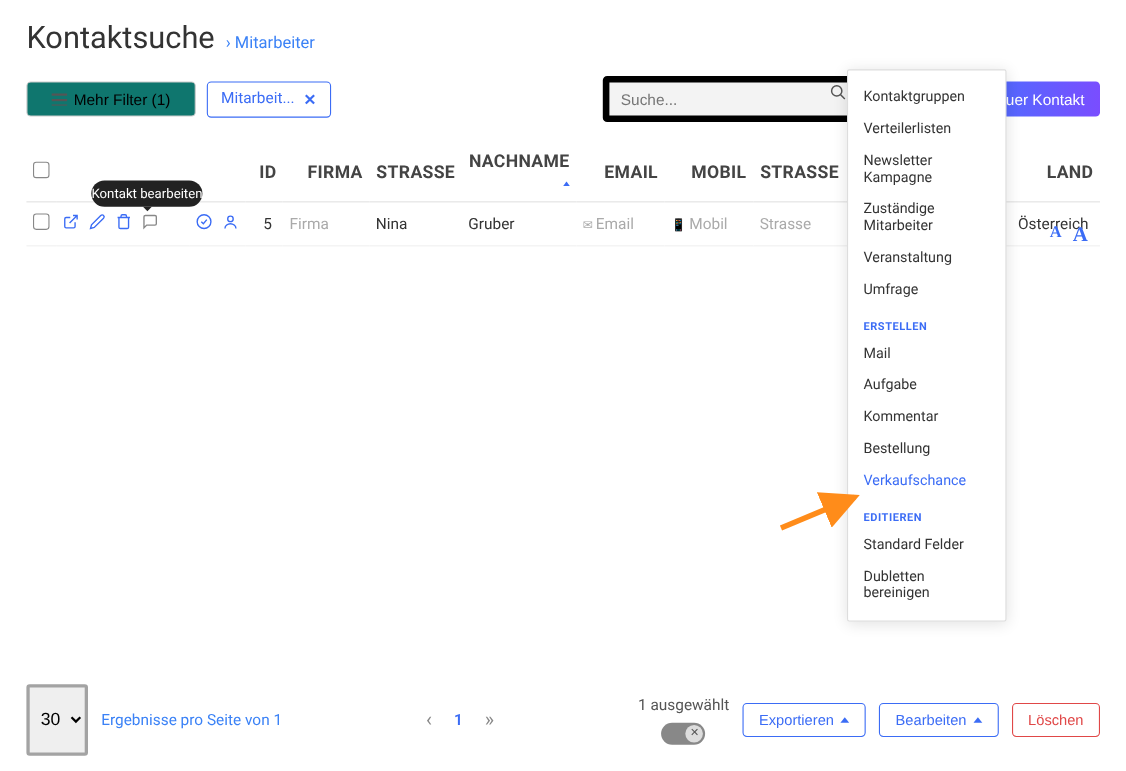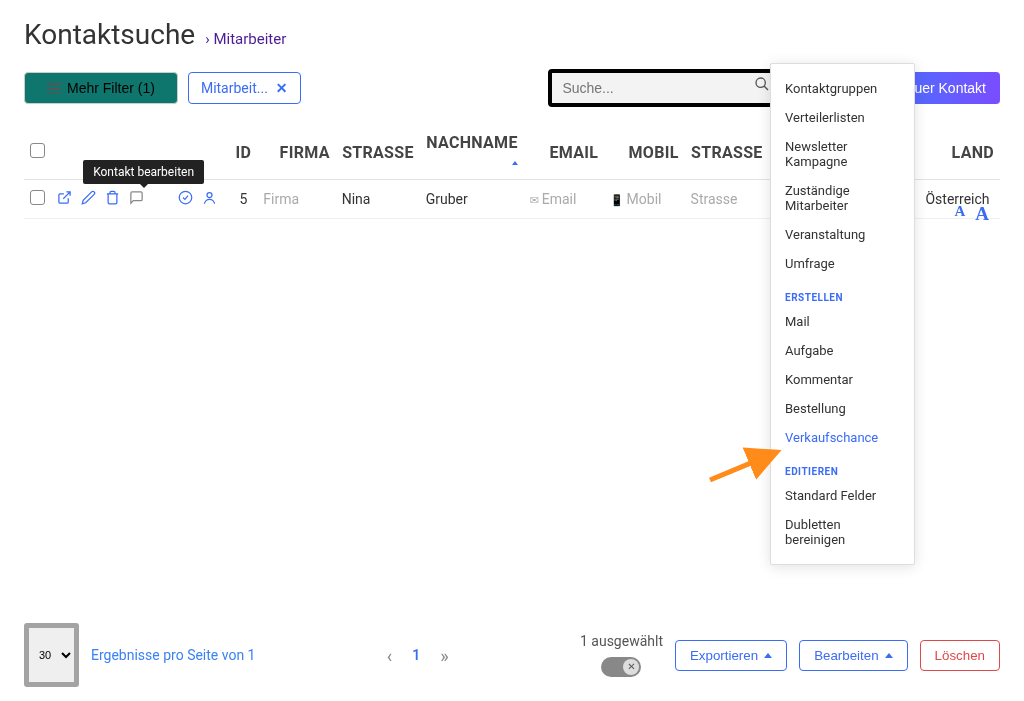--- a/index.html
+++ b/index.html
@@ -2,56 +2,56 @@
 <html><head>
 <meta charset="utf-8">
 <style>
   * { box-sizing: border-box; margin: 0; padding: 0; }
   body { font-family: -apple-system, BlinkMacSystemFont, "Segoe UI", Roboto, sans-serif; font-size: 14px; color: #333; background: #fff; width: 1024px; height: 701px; position: relative; overflow: hidden; }
   
   .page { padding: 18px 24px 0 24px; }
   
   .header-row { display: flex; align-items: baseline; gap: 10px; margin-bottom: 18px; }
   .page-title { font-size: 28px; font-weight: 400; color: #333; }
-  .breadcrumb { color: #4c1d95; font-size: 15px; }
+  .breadcrumb { color: #3b82f6; font-size: 15px; }
   .breadcrumb::before { content: "› "; }
 
   .toolbar-row { display: flex; align-items: center; gap: 10px; margin-bottom: 18px; }
   .btn { display: inline-flex; align-items: center; gap: 6px; padding: 7px 22px; border: 1px solid #ccc; background: #0f766e; border-radius: 4px; cursor: pointer; font-size: 14px; }
   .btn-filter::before { content: ""; width: 14px; height: 11px; display: inline-block; background: linear-gradient(#555,#555) 0 0/100% 2px no-repeat, linear-gradient(#555,#555) 0 5px/100% 2px no-repeat, linear-gradient(#555,#555) 0 10px/100% 2px no-repeat;}
   .chip { display:inline-flex; align-items:center; gap:8px; padding: 7px 12px; border: 1px solid #3b6cf5; color:#3b6cf5; border-radius: 4px; background:#fff; cursor:pointer; }
   .chip .x { font-weight:bold; }
-  input.search { width: 230px; padding: 7px 30px 7px 10px; border:4px solid #000000; border-radius:4px; background:#f3f3f3; font-size:14px; }
+  input.search { width: 230px; padding: 7px 30px 7px 10px; border:6px solid #000000; border-radius:4px; background:#f3f3f3; font-size:14px; }
   .search-wrap { position: relative; margin-left:auto; }
   .search-wrap .mag { position:absolute; right:8px; top:7px; color:#555; pointer-events:none; }
   .btn-primary { background: linear-gradient(90deg,#4f6cff,#7a4dff); color:#fff; border:none; padding:8px 14px; border-radius:4px; cursor:pointer; font-size:14px; }
 
   table { width:100%; border-collapse: collapse; }
   thead th { text-align:right; font-size:16px; font-weight:700; color:#444; padding: 8px 6px; border-bottom:1px solid #e2e2e2; letter-spacing:0.3px; }
   tbody td { padding: 10px 6px; font-size:14px; color:#333; border-bottom:1px solid #f0f0f0; vertical-align:middle; }
   .checkbox { width:15px; height:15px; border:1.5px solid #888; border-radius:3px; display:inline-block; cursor:pointer; }
   .placeholder { color:#aaa; }
   .row-actions { display:flex; gap:9px; align-items:center; position:relative; }
   .row-actions svg { width:15px; height:15px; }
   .icon-blue { color:#3b6cf5; }
   .icon-grey { color:#888; }
 
-  .tooltip { position:absolute; top:-30px; left:26px; background:#222; color:#fff; padding:5px 10px; font-size:12px; border-radius:2px; white-space:nowrap; }
+  .tooltip { position:absolute; top:-30px; left:26px; background:#222; color:#fff; padding:5px 0; font-size:12px; border-radius:12px; white-space:nowrap; }
   .tooltip::after { content:""; position:absolute; bottom:-4px; left:50%; margin-left:-4px; border:4px solid transparent; border-top-color:#222; border-bottom:none; }
 
   .dropdown { position:absolute; top:63px; left:770px; width:145px; background:#fff; border:1px solid #ddd; box-shadow: 0 2px 14px rgba(0,0,0,.12); padding: 10px 0; z-index: 5; border-radius:2px; }
   .dd-section-title { font-size:10px; font-weight:700; letter-spacing:0.5px; color:#3b6cf5; padding: 6px 14px 4px; }
   .dd-item { padding: 7px 14px; font-size:13px; color:#333; cursor:pointer; }
   .dd-item.highlighted { color:#3b6cf5; }
   .dd-div { height:8px; }
 
   .arrow { position:absolute; top:440px; left:705px; z-index:6; }
 
   .footer { position:absolute; left:0; right:0; bottom:0; padding: 10px 24px 14px; display:flex; align-items:center; gap:12px; background:#fff; }
-  select.page-size { padding:20px 6px; border:5px solid #a3a3a3; border-radius:3px; font-size:11px; }
+  select.page-size { padding:20px 6px; border:3px solid #a3a3a3; border-radius:3px; font-size:16px; }
   .results-text { color:#3b82f6; font-size:14px; }
   .pager { display:flex; gap:14px; align-items:center; margin:0 auto; }
   .pager .pg-btn { color:#888; cursor:pointer; font-size:18px; padding:0 6px; }
   .pager .current { color:#3b6cf5; font-weight:600; }
   .selected-wrap { display:flex; align-items:center; gap:8px; color:#555;flex-direction:column; }
   .toggle { width:40px; height:20px; background:#888; border-radius:10px; position:relative; cursor:pointer; }
   .toggle::after { content:"✕"; position:absolute; width:16px; height:16px; background:#ddd; border-radius:50%; right:2px; top:2px; font-size:10px; line-height:16px; text-align:center; color:#555;}
   .btn-outline-blue { border:1px solid #3b6cf5; color:#3b6cf5; background:#fff; padding:7px 14px; border-radius:4px; cursor:pointer; display:inline-flex; align-items:center; gap:6px; }
   .btn-outline-red { border:1px solid #e04848; color:#e04848; background:#fff; padding:7px 14px; border-radius:4px; cursor:pointer; }
   .caret-up { width:0; height:0; border-left:4px solid transparent; border-right:4px solid transparent; border-bottom:5px solid currentColor; display:inline-block; }

